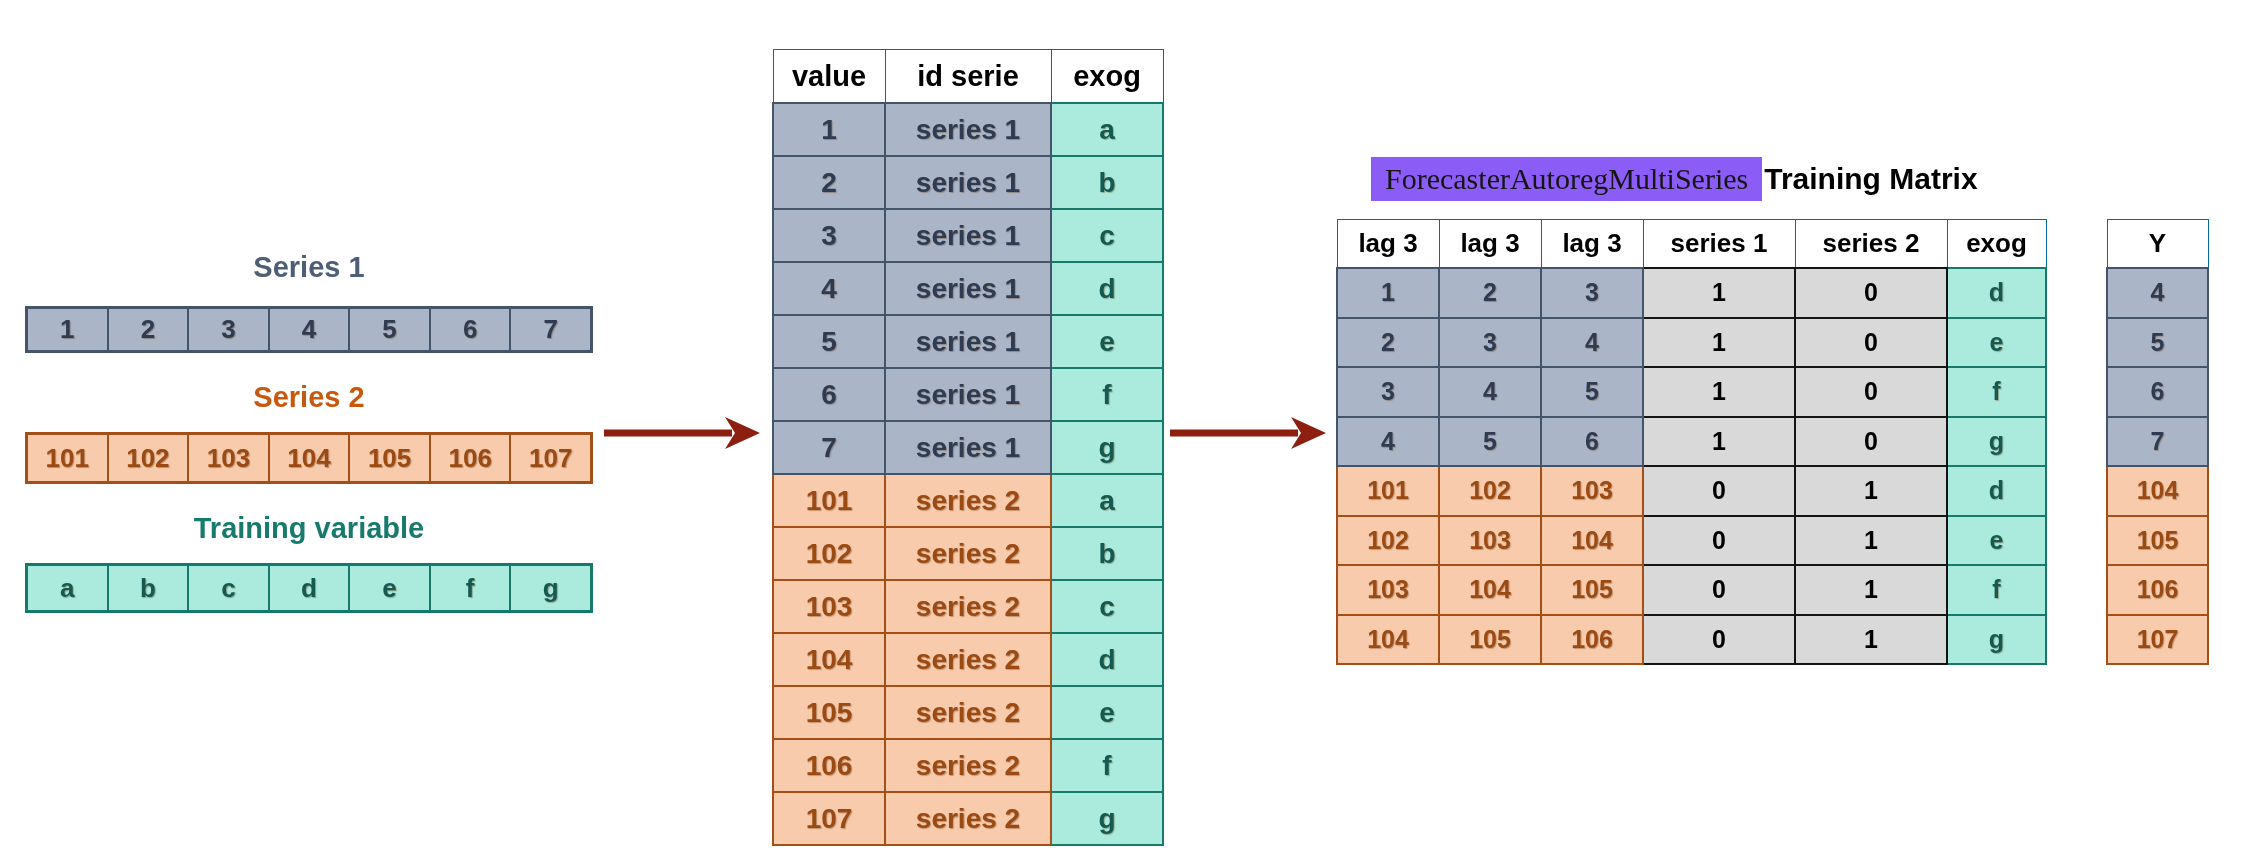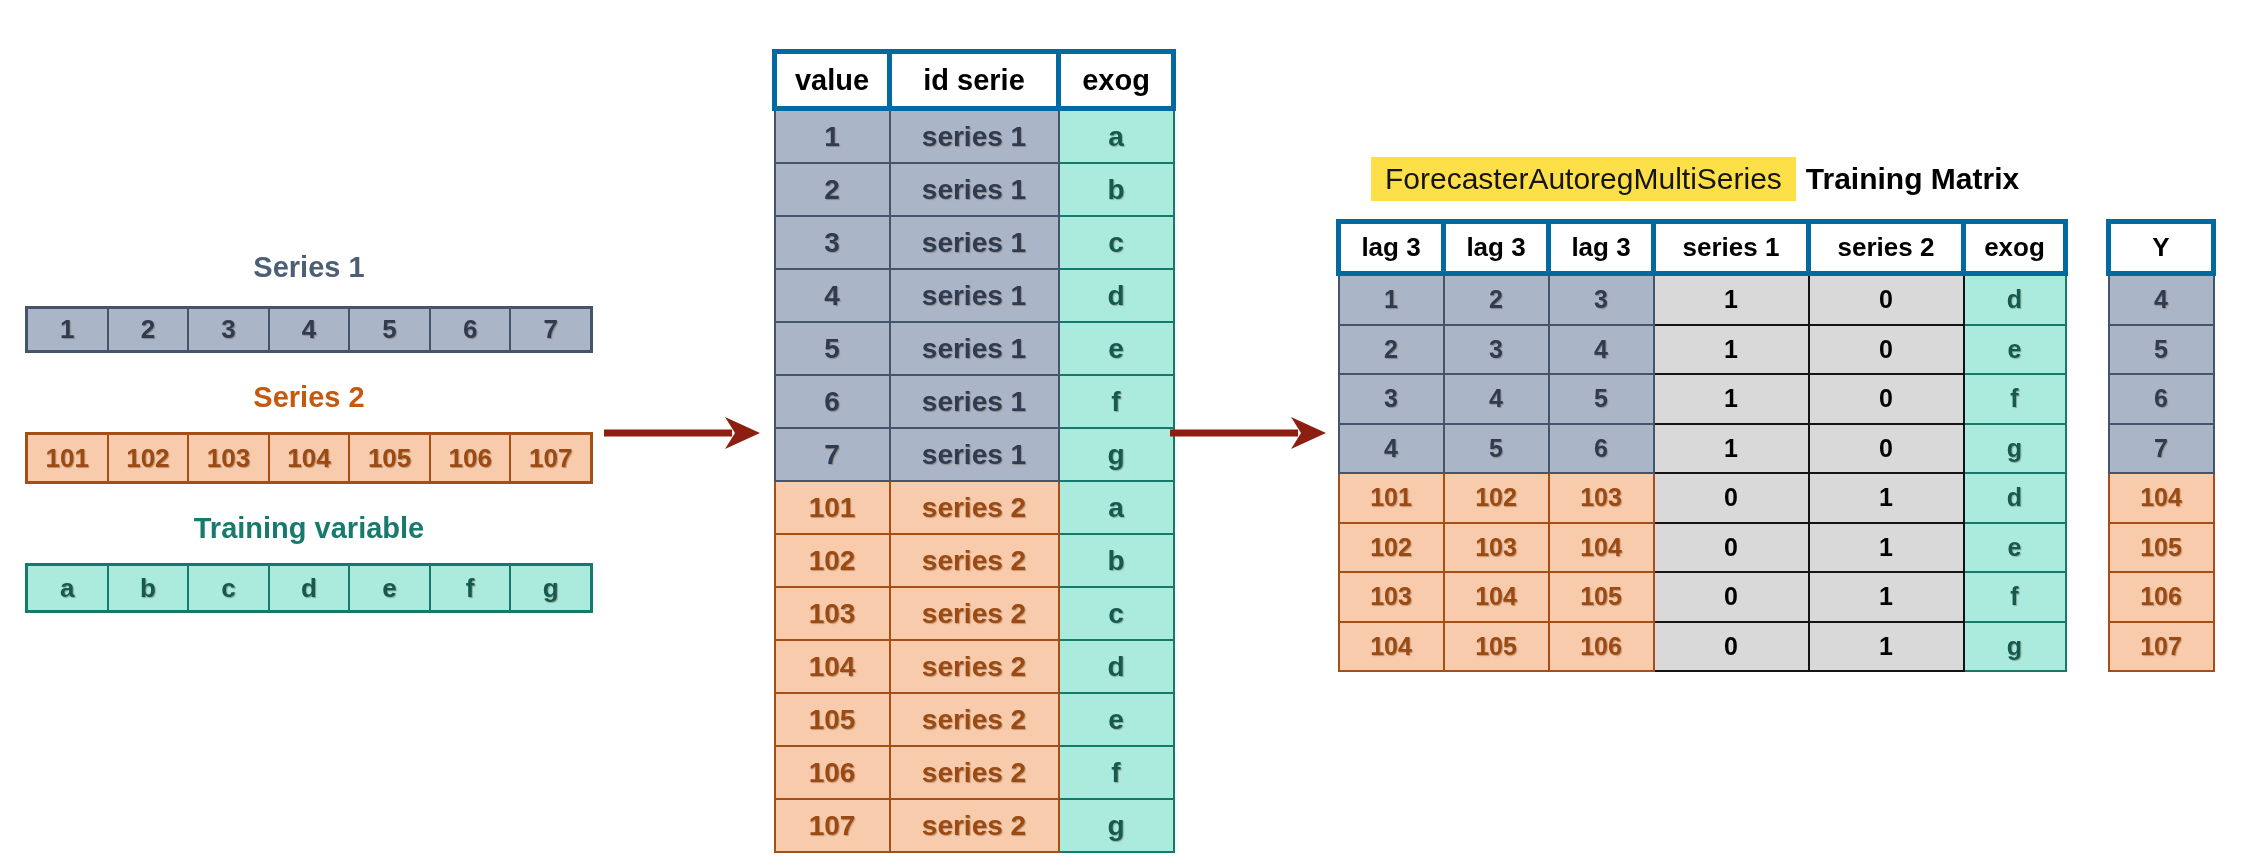--- a/index.html
+++ b/index.html
@@ -24,21 +24,21 @@
     font-weight:bold;font-size:26px;
     text-shadow:1px 1px 1px rgba(110,70,30,.45);
   }
   .strip-blue .strip-cell{border-left:2px solid #44546a;color:#2e3b52;}
   .strip-orange .strip-cell{border-left:2px solid #a34f15;color:#9a4a12;}
   .strip-teal .strip-cell{border-left:2px solid #157a6c;color:#145a51;}
   .strip .strip-cell:first-child{border-left:none;}
   
   table{border-collapse:collapse;table-layout:fixed;position:absolute;}
   th,td{padding:0;text-align:center;vertical-align:middle;font-weight:bold;}
-  th.head{background:#ffffff;border:5px solid #0369a1;color:#000;}
+  th.head{background:#ffffff;border:1px solid #0369a1;color:#000;}
   td.cell-blue{background:#aab6c8;border:2px solid #44546a;color:#2e3b52;}
   td.cell-orange{background:#f8cbad;border:2px solid #a34f15;color:#9a4a12;}
   td.cell-teal{background:#abebde;border:2px solid #157a6c;color:#145a51;}
   td.cell-gray{background:#d9d9d9;border:2px solid #141414;color:#000;}
   td.cell-blue,td.cell-orange,td.cell-teal{text-shadow:1px 1px 1px rgba(110,70,30,.4);}
   
   .stacked{left:772px;top:49px;}
   .stacked th{font-size:29px;height:52px;}
   .stacked td{font-size:28px;height:51px;}
   .stacked .col-value{width:110px;}
@@ -51,24 +51,24 @@
   .matrix .col-lag{width:100px;}
   .matrix .col-s{width:150px;}
   .matrix .col-exog{width:97px;}
   
   .ycol{left:2106px;top:219px;}
   .ycol th{font-size:26px;height:47px;width:100px;}
   .ycol td{font-size:25px;height:47.5px;}
   
   .heading{position:absolute;left:1371px;top:157px;display:flex;align-items:center;white-space:nowrap;}
   .code-chip{
-    font-family:Liberation Sans, sans-serif;font-size:30px;color:#151515;
-    background:#fde047;padding:5px 14px;
+    font-family:Liberation Serif, serif;font-size:30px;color:#151515;
+    background:#8b5cf6;padding:5px 14px;
   }
-  .matrix-label{font-weight:bold;font-size:30px;color:#000;margin-left:10px;}
+  .matrix-label{font-weight:bold;font-size:30px;color:#000;margin-left:2px;}
   .arrow{position:absolute;}
 </style>
 </head>
 <body>
 
 <div class="canvas">
 
   <div class="series-title title-blue" style="top:251px;">Series 1</div>
   <div class="strip strip-blue" style="top:306px;height:47px;">
       <div class="strip-cell">1</div>

